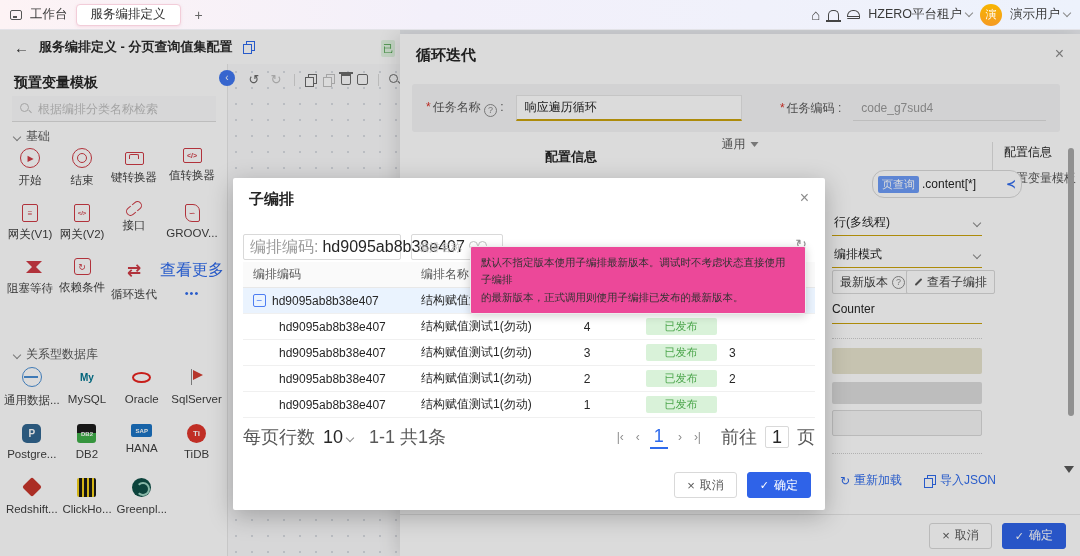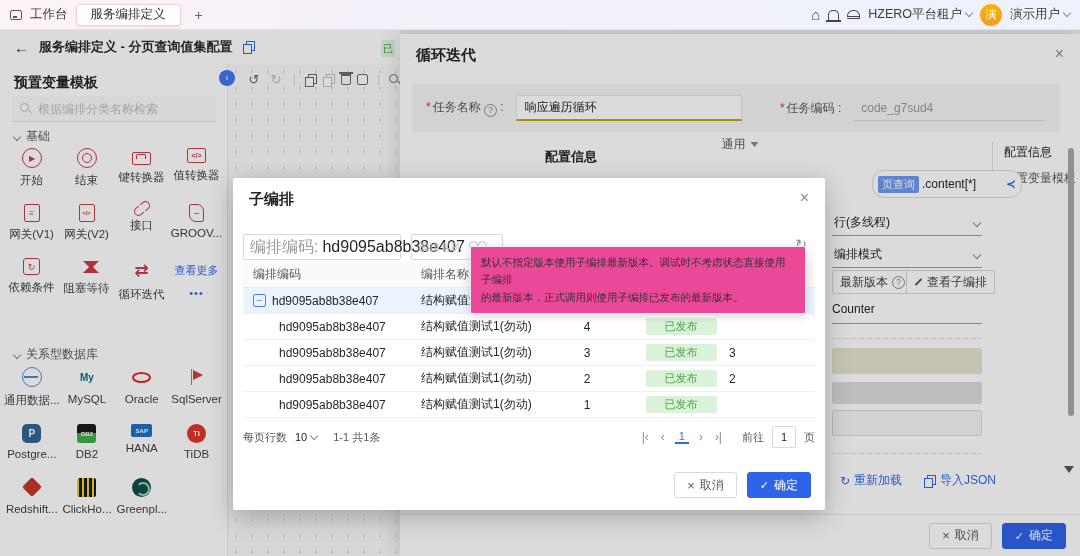--- a/index.html
+++ b/index.html
@@ -61,21 +61,21 @@
   .ic-plug::after{content:"";position:absolute;left:7px;top:-3px;width:2px;height:13px;background:#fff;transform:rotate(0deg);}
   .ic-scroll{width:15px;height:18px;border:1.6px solid;border-radius:2px 7px 2px 7px;font-size:8px;}
   .ic-scroll::after{content:"∽";}
   .ic-hour{width:16px;height:18px;}
   .ic-hour::before{content:"";position:absolute;top:3px;left:4px;border-left:8px solid transparent;border-right:8px solid transparent;border-top:8px solid currentColor;width:0;}
   .ic-hour::after{content:"";position:absolute;bottom:3px;left:4px;border-left:8px solid transparent;border-right:8px solid transparent;border-bottom:8px solid currentColor;width:0;}
   .ic-dep{width:17px;height:17px;border:1.6px solid;border-radius:3px;font-size:9px;}
   .ic-dep::after{content:"↻";}
   .ic-loop{font-size:17px;font-weight:bold;}
   .ic-loop::after{content:"⇄";}
-  .more-lbl{font-size:11px;color:#2f6bec;height:24px;display:flex;align-items:center;white-space:nowrap;}
+  .more-lbl{font-size:16px;color:#2f6bec;height:24px;display:flex;align-items:center;white-space:nowrap;}
   .more-dots{color:#2f6bec;font-size:11px;letter-spacing:1px;}
   .dbic{width:22px;height:22px;display:flex;align-items:center;justify-content:center;font-weight:bold;}
   .db-gen{border:1.6px solid #4a8fd4;border-radius:50%;width:20px;height:20px;position:relative;}
   .db-gen::after{content:"";position:absolute;left:1px;top:8px;width:14px;height:1.6px;background:#4a8fd4;}
   .db-my{color:#00758f;font-size:10px;}
   .db-ora{width:19px;height:11px;border:2.2px solid #e8241f;border-radius:50%;}
   .db-sql{position:relative;width:16px;height:18px;}
   .db-sql::before{content:"";position:absolute;left:2px;top:1px;width:1.6px;height:16px;background:#8c8c8c;}
   .db-sql::after{content:"";position:absolute;left:4px;top:2px;border-top:5px solid transparent;border-bottom:5px solid transparent;border-left:10px solid #d43f33;}
   .db-pg{width:19px;height:19px;background:#336791;color:#fff;border-radius:5px;font-size:10px;}
@@ -163,21 +163,21 @@
   .trow{display:grid;grid-template-columns:168px 120px 112px 76px 96px;height:26px;align-items:center;border-bottom:1px solid #f0f0f0;font-size:12px;}
   .trow.h{background:#fafafa;color:#595959;border-bottom:1px solid #e8e8e8;}
   .trow>div{padding-left:10px;display:flex;align-items:center;gap:6px;overflow:hidden;white-space:nowrap;}
   .trow .c-ver{justify-content:center;padding-left:0;}
   .trow .c-st{justify-content:center;padding-left:0;}
   .trow.p{background:#eaf3fe;}
   .trow.ch .c-code{padding-left:36px;}
   .badge{background:#d9f2d9;color:#4ca64c;font-size:11px;border-radius:2px;padding:1px 19px;}
   .annot{border:2px solid #e8332a;padding:1px 2px;display:inline-flex;}
   .vbtn{border:1px solid #4d7df2;color:#2f6bec;background:#fff;border-radius:3px;font-size:11px;padding:1px 8px;white-space:nowrap;}
-  .pgn{position:absolute;left:10px;top:244px;width:572px;height:30px;display:flex;align-items:center;color:#595959;font-size:11px;gap:8px;}
+  .pgn{position:absolute;left:10px;top:244px;width:572px;height:30px;display:flex;align-items:center;color:#595959;font-size:18px;gap:8px;}
   .pg-ic{color:#8c8c8c;font-size:12px;padding:0 2px;}
   .pg-first::after{content:"|‹";}.pg-prev::after{content:"‹";}.pg-next::after{content:"›";}.pg-last::after{content:"›|";}
   .pg-cur{color:#2f6bec;border-bottom:2px solid #2f6bec;padding:0 4px;}
   .goto-box{width:24px;height:22px;border:1px solid #d9d9d9;border-radius:2px;display:flex;align-items:center;justify-content:center;color:#262626;}
   .m-footer{position:absolute;right:14px;top:294px;display:flex;gap:10px;}
   
   .tooltip{position:absolute;left:470px;top:246px;width:336px;background:#ec4899;border:1px solid #ececec;border-radius:2px;box-shadow:0 2px 10px rgba(0,0,0,.18);padding:7px 10px;font-size:10.5px;color:#333;line-height:1.65;z-index:30;}
 </style>
 </head>
 <body>
@@ -246,26 +246,26 @@
       </div>
     <div class="tile">
         <span class="icx ic-plug"></span>
         <span class="lbl">接口</span>
       </div>
     <div class="tile">
         <span class="icx ic-scroll"></span>
         <span class="lbl">GROOV...</span>
       </div>
     <div class="tile">
+        <span class="icx ic-hour"></span>
+        <span class="lbl">阻塞等待</span>
+      </div>
+    <div class="tile">
         <span class="icx ic-dep"></span>
         <span class="lbl">依赖条件</span>
-      </div>
-    <div class="tile">
-        <span class="icx ic-hour"></span>
-        <span class="lbl">阻塞等待</span>
       </div>
     <div class="tile">
         <span class="icx ic-loop"></span>
         <span class="lbl">循环迭代</span>
       </div>
     <div class="tile">
         <span class="more-lbl">查看更多</span>
         <span class="more-dots">•••</span>
       </div>
   </div>

